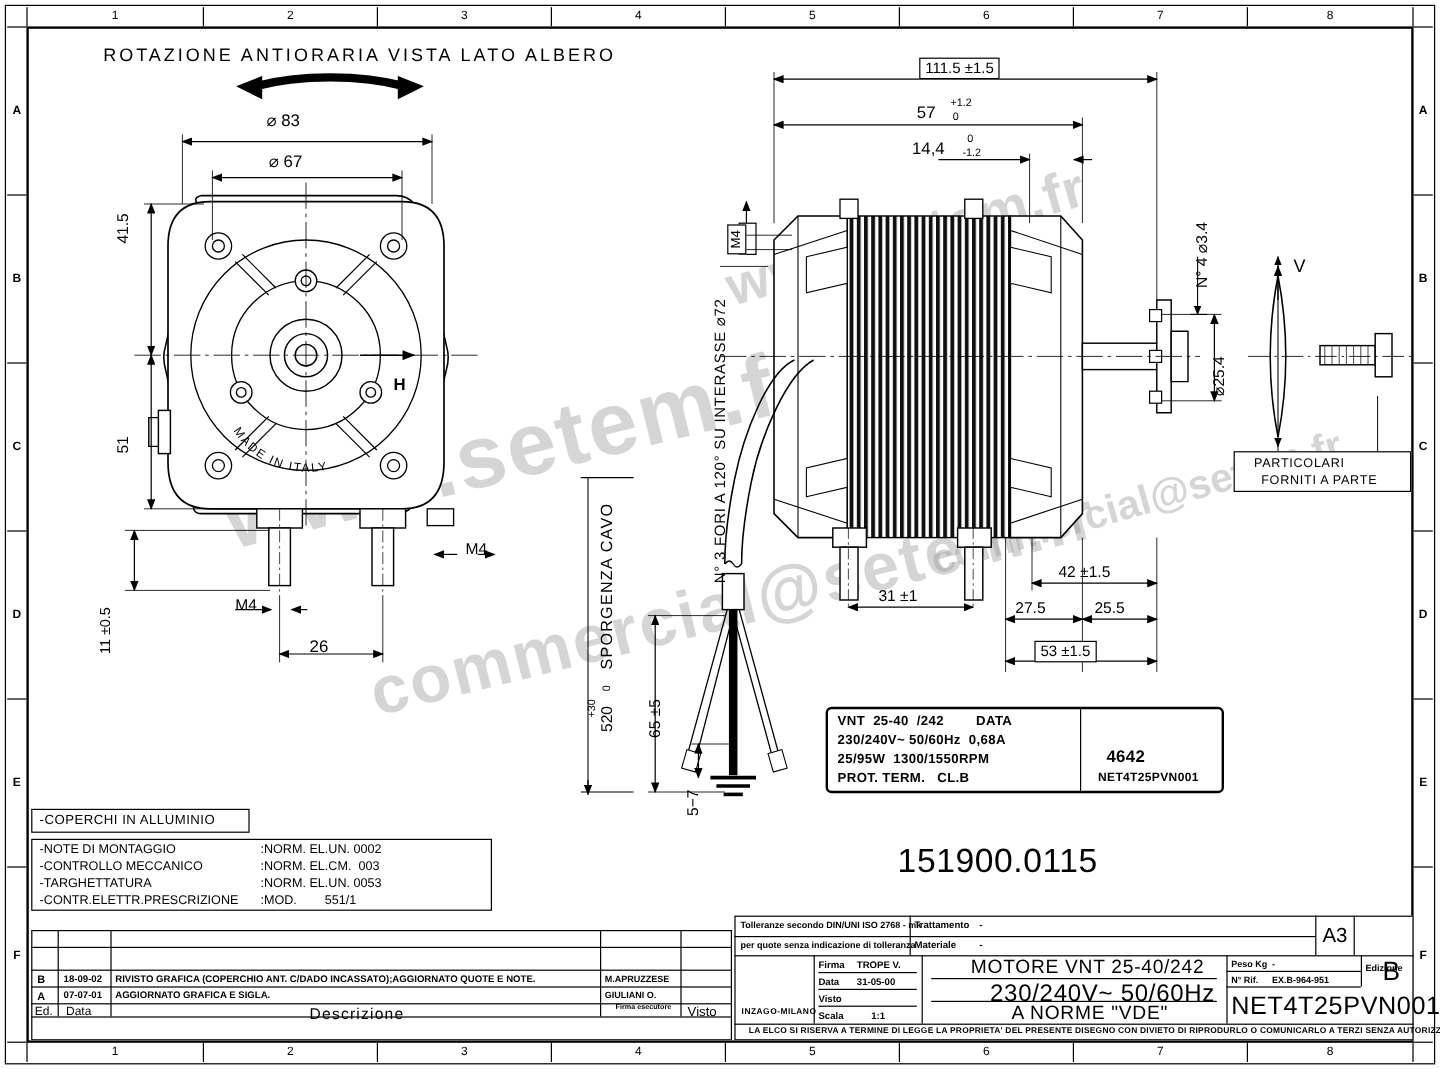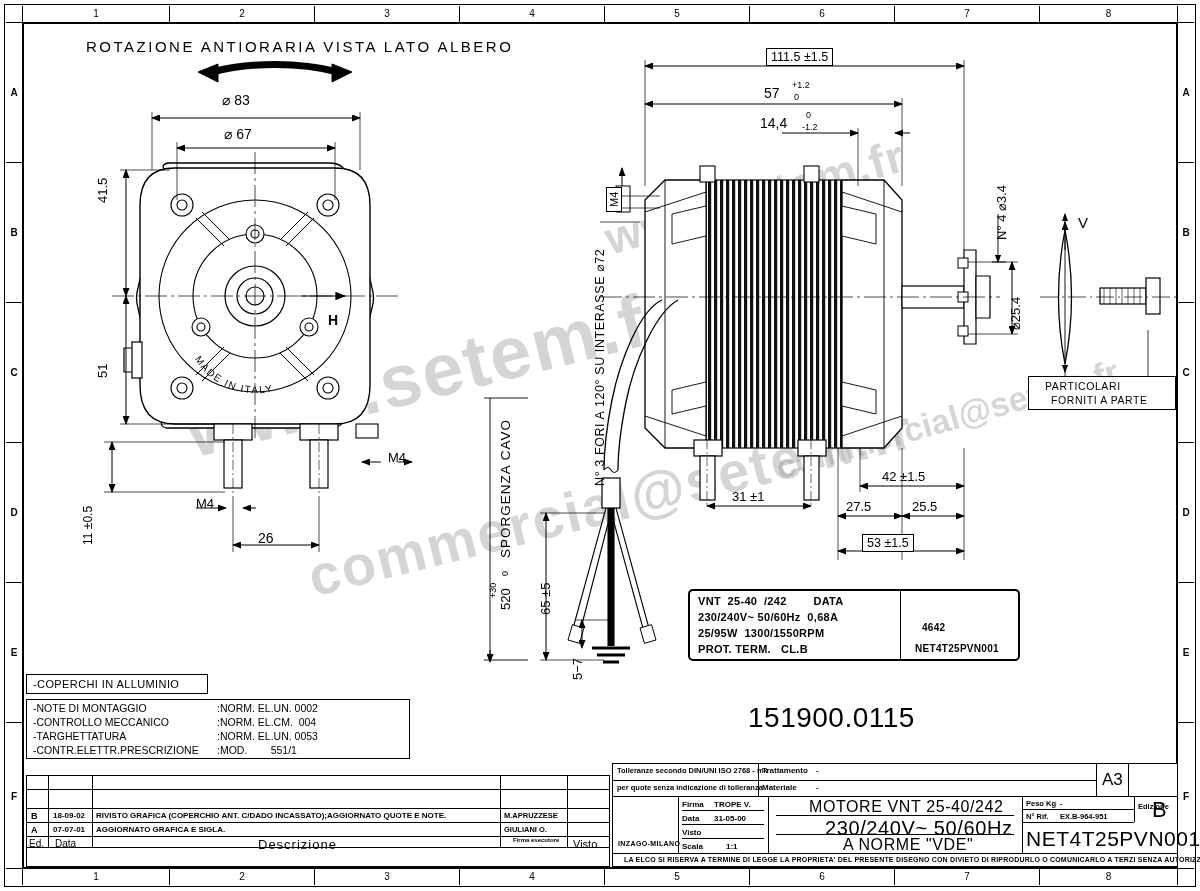--- a/index.html
+++ b/index.html
@@ -462,33 +462,33 @@
     <div class="t" style="left:6px;top:17px;font-size:10.5px;letter-spacing:0.6px;padding-left:16px;">FORNITI A PARTE</div>
   </div>
 
   <div id="nameplate">
     <div class="np" style="left:8px;top:4px;">VNT  25-40  /242        DATA</div>
     <div class="np" style="left:8px;top:20px;">230/240V~ 50/60Hz  0,68A</div>
     <div class="np" style="left:8px;top:36px;">25/95W  1300/1550RPM</div>
     <div class="np" style="left:8px;top:52px;">PROT. TERM.   CL.B</div>
     <div style="position:absolute;left:210px;top:0;width:1px;height:68px;background:#000;"></div>
     <div class="np" style="left:225px;top:52px;font-size:10px;">NET4T25PVN001</div>
-    <div class="np" style="left:232px;top:31px;font-size:10px;text-align:center;">4642</div>
+    <div class="np" style="left:232px;top:31px;font-size:14px;text-align:center;">4642</div>
   </div>
 
   <div class="t" style="left:748px;top:702px;font-size:28px;letter-spacing:0.5px;">151900.0115</div>
 
   <div id="note-cover">
     <div class="nl" style="left:6px;top:3px;font-size:11px;letter-spacing:0.4px;">-COPERCHI IN ALLUMINIO</div>
   </div>
   <div id="note-list">
     <div class="nl" style="left:6px;top:2px;">-NOTE DI MONTAGGIO</div>
     <div class="nl" style="left:190px;top:2px;">:NORM. EL.UN. 0002</div>
     <div class="nl" style="left:6px;top:16px;">-CONTROLLO MECCANICO</div>
-    <div class="nl" style="left:190px;top:16px;">:NORM. EL.CM.  004</div>
+    <div class="nl" style="left:190px;top:16px;">:NORM. EL.CM.  003</div>
     <div class="nl" style="left:6px;top:30px;">-TARGHETTATURA</div>
     <div class="nl" style="left:190px;top:30px;">:NORM. EL.UN. 0053</div>
     <div class="nl" style="left:6px;top:44px;">-CONTR.ELETTR.PRESCRIZIONE</div>
     <div class="nl" style="left:190px;top:44px;">:MOD.        551/1</div>
   </div>
 
   <div class="tb" style="left:26px;top:775px;width:584px;height:92px;"></div>
 
   <div style="position:absolute;left:26px;top:808px;width:584px;height:1px;background:#000;"></div>
   <div style="position:absolute;left:26px;top:822px;width:584px;height:1px;background:#000;"></div>

